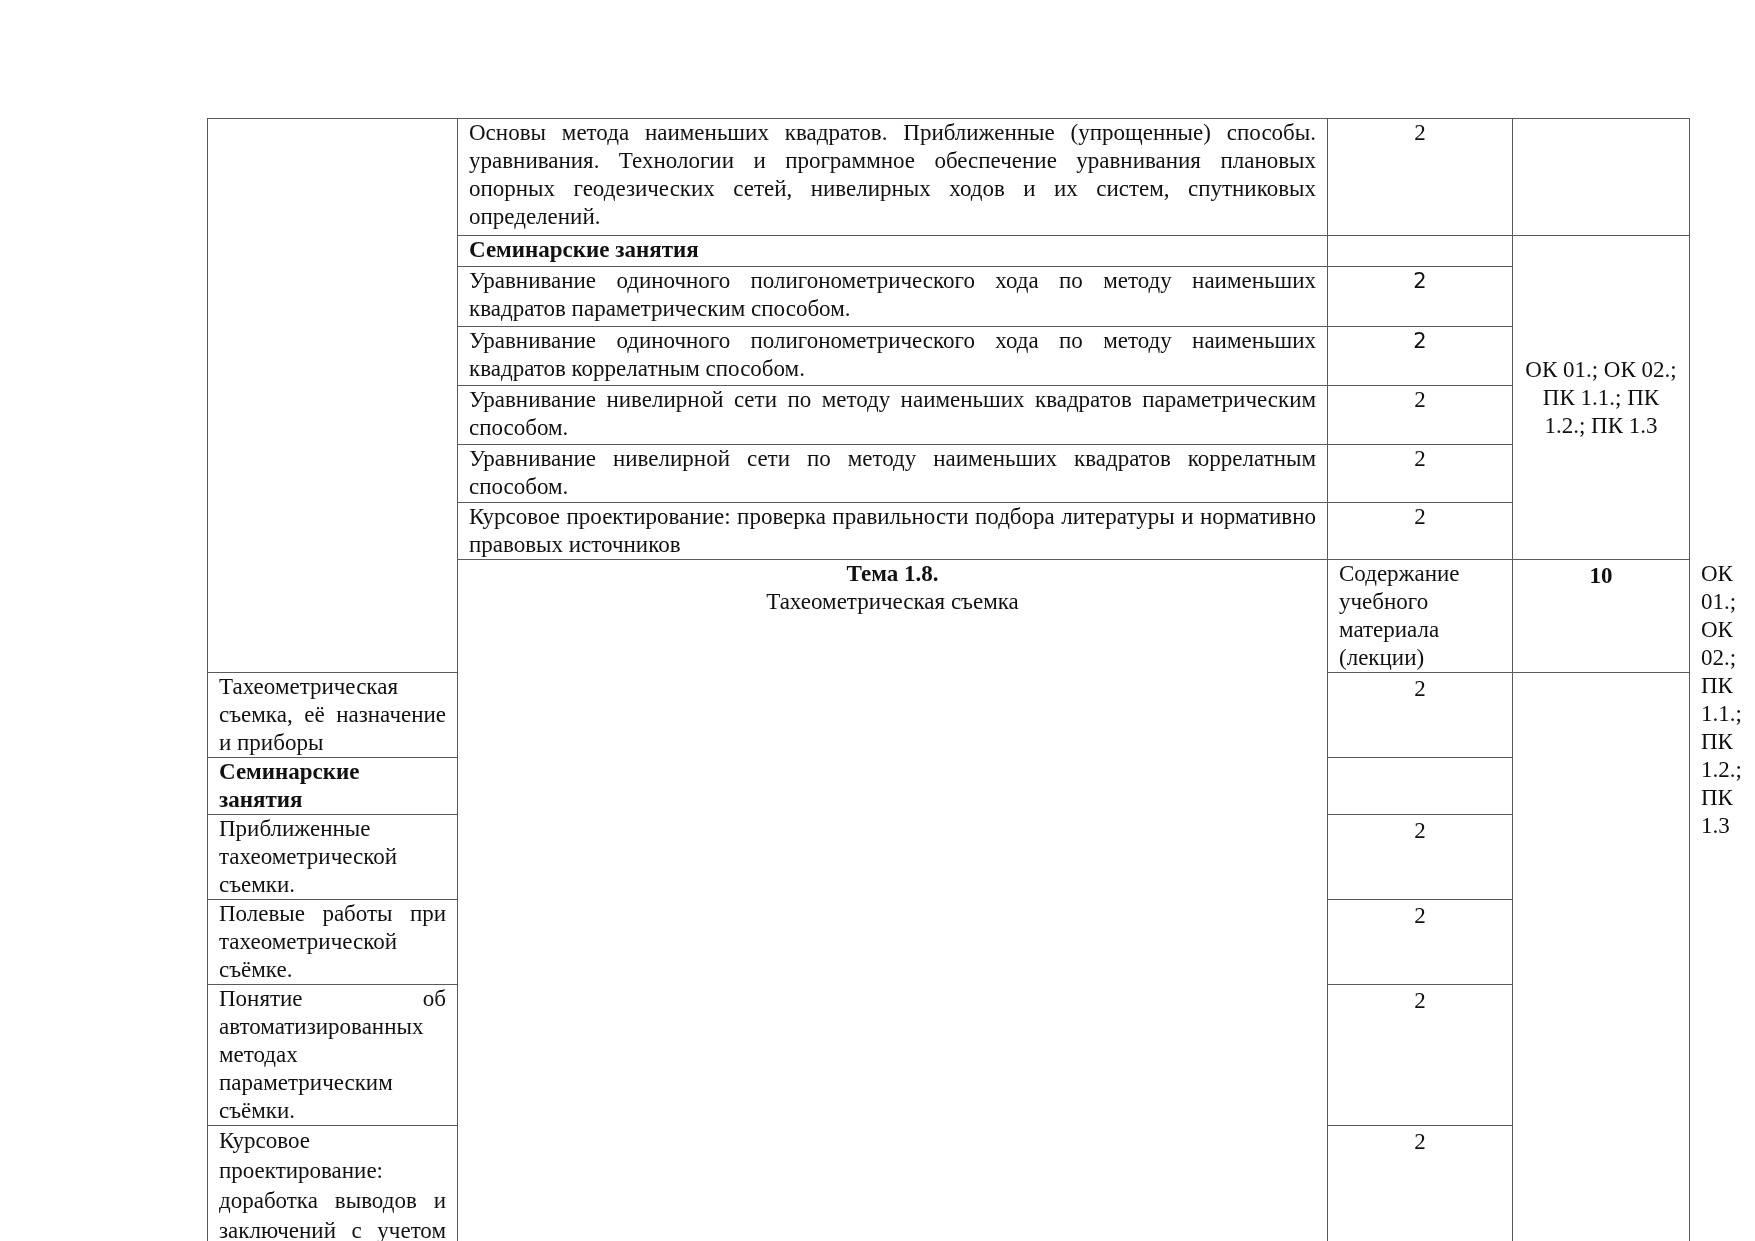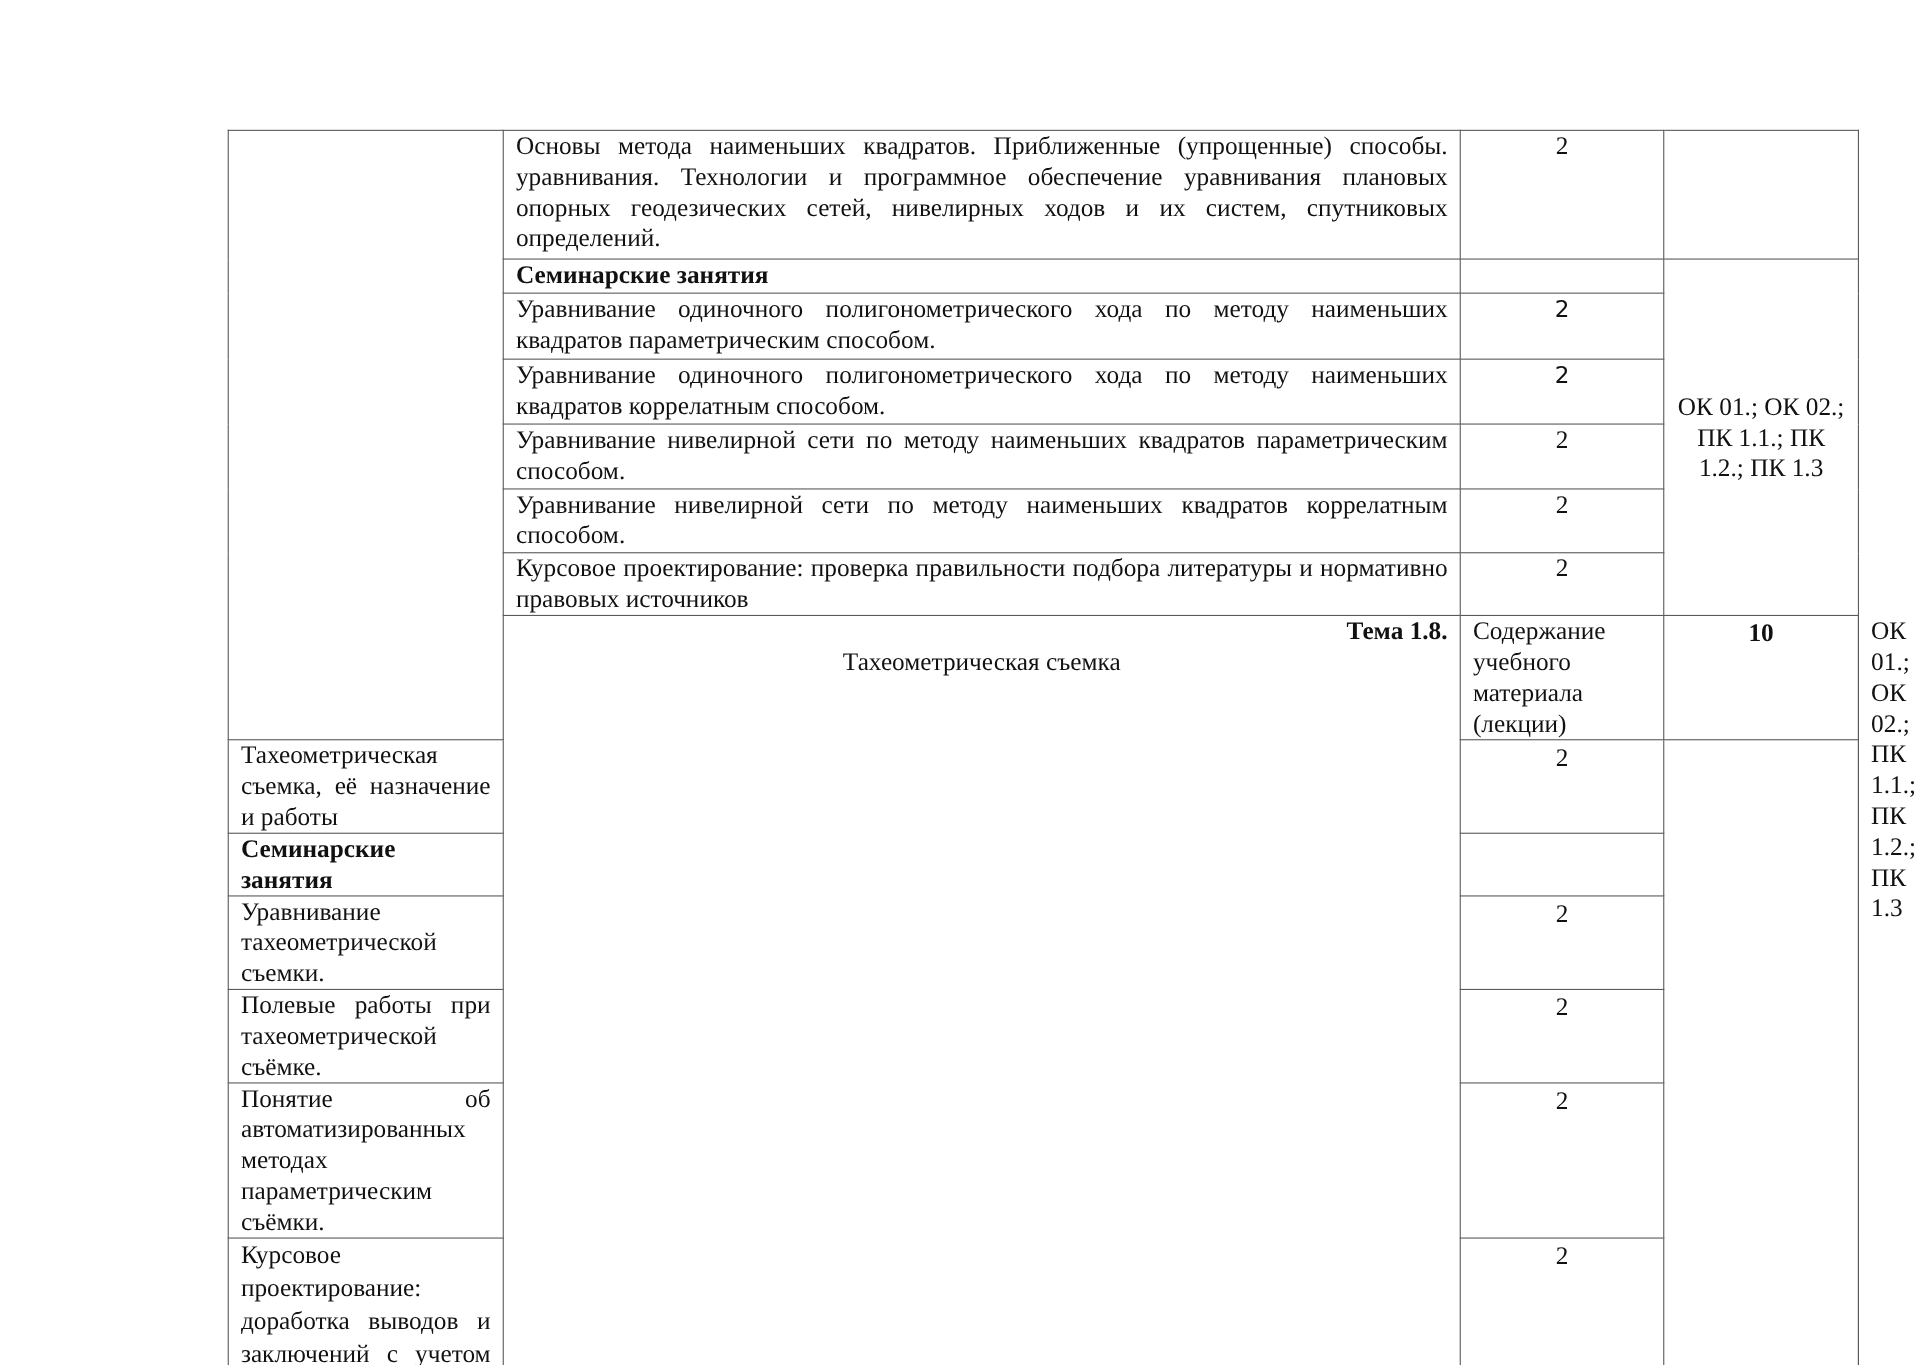--- a/index.html
+++ b/index.html
@@ -4,21 +4,21 @@
 <style>
   html, body { margin:0; padding:0; background:#ffffff; }
   body { width:1755px; height:1241px; position:relative; overflow:hidden;
          font-family:"Liberation Serif", "DejaVu Serif", serif; color:#111; }
   table.plan { position:absolute; left:207px; top:118px; border-collapse:collapse;
                table-layout:fixed; width:1482px; }
   table.plan td { border:1.5px solid #5a5a5a; padding:0 11px; vertical-align:top;
                   font-size:23px; line-height:28px; }
   col.c1 { width:250px; } col.c2 { width:870px; } col.c3 { width:185px; } col.c4 { width:177px; }
   td.topic { text-align:center; padding-top:2px; font-size:21px; line-height:33px; }
-  td.topic .tnum { font-weight:bold;text-align:right; }
+  td.topic .tnum { font-weight:bold; }
   td.txt { text-align:justify; text-align-last:left; }
   td.just { text-align:justify; text-align-last:justify; }
   td.hdr { font-weight:normal; font-size:23px; }
   td.sem { font-weight:bold; font-size:20px; }
   td.ital { font-size:20px; line-height:26px; }
   td.hrs { text-align:center; vertical-align:middle; font-size:21px; }
   td.hrs.top { vertical-align:top; padding-top:2px; }
   td.hrs.bold { font-weight:bold;margin-top:19px; }
   td.hrs.sans { font-family:"DejaVu Sans", sans-serif; font-size:21px; }
   td.comp { text-align:center; font-size:24px; line-height:33px; padding:2px 8px; }
@@ -71,29 +71,29 @@
     <tr style="height:33px">
       <td rowspan="8" class="topic">
         <div class="tnum">Тема 1.8.</div>
         <div>Тахеометрическая съемка</div>
       </td>
       <td class="hdr">Содержание учебного материала (лекции)</td>
       <td class="hrs bold top">10</td>
       <td rowspan="8" class="comp">ОК 01.; ОК 02.; ПК 1.1.; ПК 1.2.; ПК 1.3</td>
     </tr>
     <tr style="height:35px">
-      <td class="txt">Тахеометрическая съемка, её назначение и работы</td>
+      <td class="txt">Тахеометрическая съемка, её назначение и приборы</td>
       <td class="hrs top">2</td>
     </tr>
     <tr style="height:34px">
       <td class="sem">Семинарские занятия</td>
       <td class="hrs"></td>
     </tr>
     <tr style="height:34px">
-      <td class="txt">Уравнивание тахеометрической съемки.</td>
+      <td class="txt">Приближенные тахеометрической съемки.</td>
       <td class="hrs top">2</td>
     </tr>
     <tr style="height:34px">
       <td class="txt">Полевые работы при тахеометрической съёмке.</td>
       <td class="hrs top">2</td>
     </tr>
     <tr style="height:34px">
       <td class="txt">Понятие об автоматизированных методах параметрическим съёмки.</td>
       <td class="hrs top">2</td>
     </tr>

